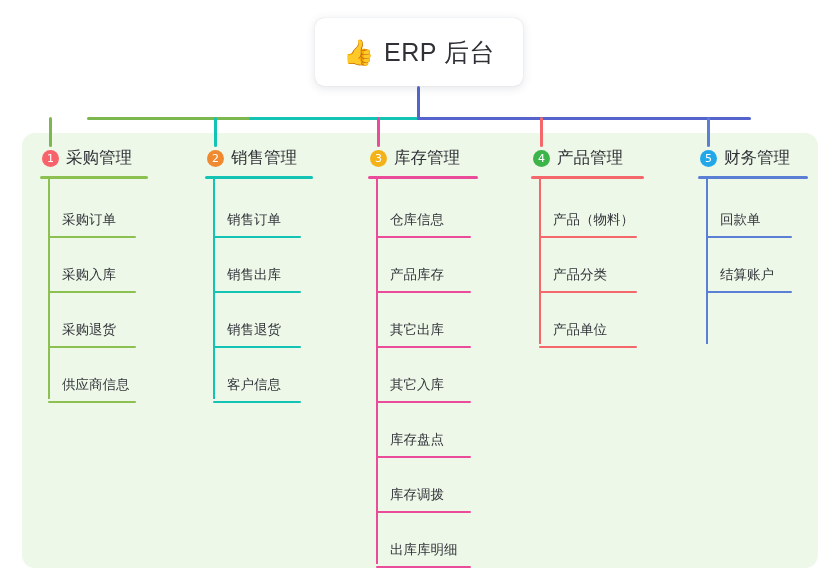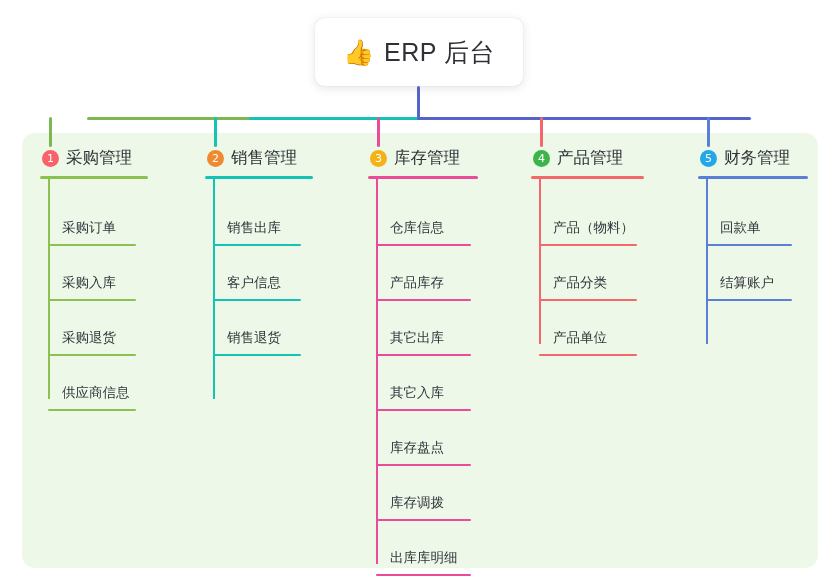--- a/index.html
+++ b/index.html
@@ -35,21 +35,21 @@
   
   .col{position:absolute;top:145px;z-index:4;}
   .col-head{display:flex;align-items:center;gap:7px;padding-left:4px;height:26px;}
   .badge{
     width:17px;height:17px;border-radius:50%;
     color:#fff;font-size:11px;line-height:17px;text-align:center;
     flex:0 0 auto;font-family:"DejaVu Sans",sans-serif;
   }
   .col-title{font-size:16.5px;color:#2f3136;white-space:nowrap;}
   .head-rule{height:3px;border-radius:2px;margin-top:5px;}
-  .col-body{position:relative;margin-left:4px;padding-top:12px;}
+  .col-body{position:relative;margin-left:4px;padding-top:4px;}
   .spine{position:absolute;left:0;top:0;width:2px;}
   .leaf{position:relative;height:55px;}
   .leaf-label{
     position:absolute;left:20px;bottom:9px;font-size:13.5px;color:#31343a;white-space:nowrap;
   }
   .leaf-rule{position:absolute;left:2px;bottom:0;height:1.6px;border-radius:1px;}
 </style>
 </head>
 <body>
 
@@ -105,29 +105,33 @@
       </div>
       <div class="col" style="left: 203px;">
         <div class="col-head">
           <span class="badge" style="background: rgb(240, 138, 48);">2</span>
           <span class="col-title">销售管理</span>
         </div>
         <div class="head-rule" style="width: 108px; background: rgb(19, 196, 180); margin-left: 2px;"></div>
         <div class="col-body" style="height: 220px;">
           <div class="spine" style="height: 220px; background: rgb(19, 196, 180); left: 6px;"></div>
           <div class="leaf">
+            <span class="leaf-label">销售订单</span>
+            <div class="leaf-rule" style="width: 88px; left: 6px; background: rgb(19, 196, 180);"></div>
+          </div>
+          <div class="leaf">
             <span class="leaf-label">销售出库</span>
             <div class="leaf-rule" style="width: 88px; left: 6px; background: rgb(19, 196, 180);"></div>
           </div>
           <div class="leaf">
+            <span class="leaf-label">销售退货</span>
+            <div class="leaf-rule" style="width: 88px; left: 6px; background: rgb(19, 196, 180);"></div>
+          </div>
+          <div class="leaf">
             <span class="leaf-label">客户信息</span>
-            <div class="leaf-rule" style="width: 88px; left: 6px; background: rgb(19, 196, 180);"></div>
-          </div>
-          <div class="leaf">
-            <span class="leaf-label">销售退货</span>
             <div class="leaf-rule" style="width: 88px; left: 6px; background: rgb(19, 196, 180);"></div>
           </div>
         </div>
       </div>
       <div class="col" style="left: 366px;">
         <div class="col-head">
           <span class="badge" style="background: rgb(243, 179, 24);">3</span>
           <span class="col-title">库存管理</span>
         </div>
         <div class="head-rule" style="width: 110px; background: rgb(234, 76, 154); margin-left: 2px;"></div>

